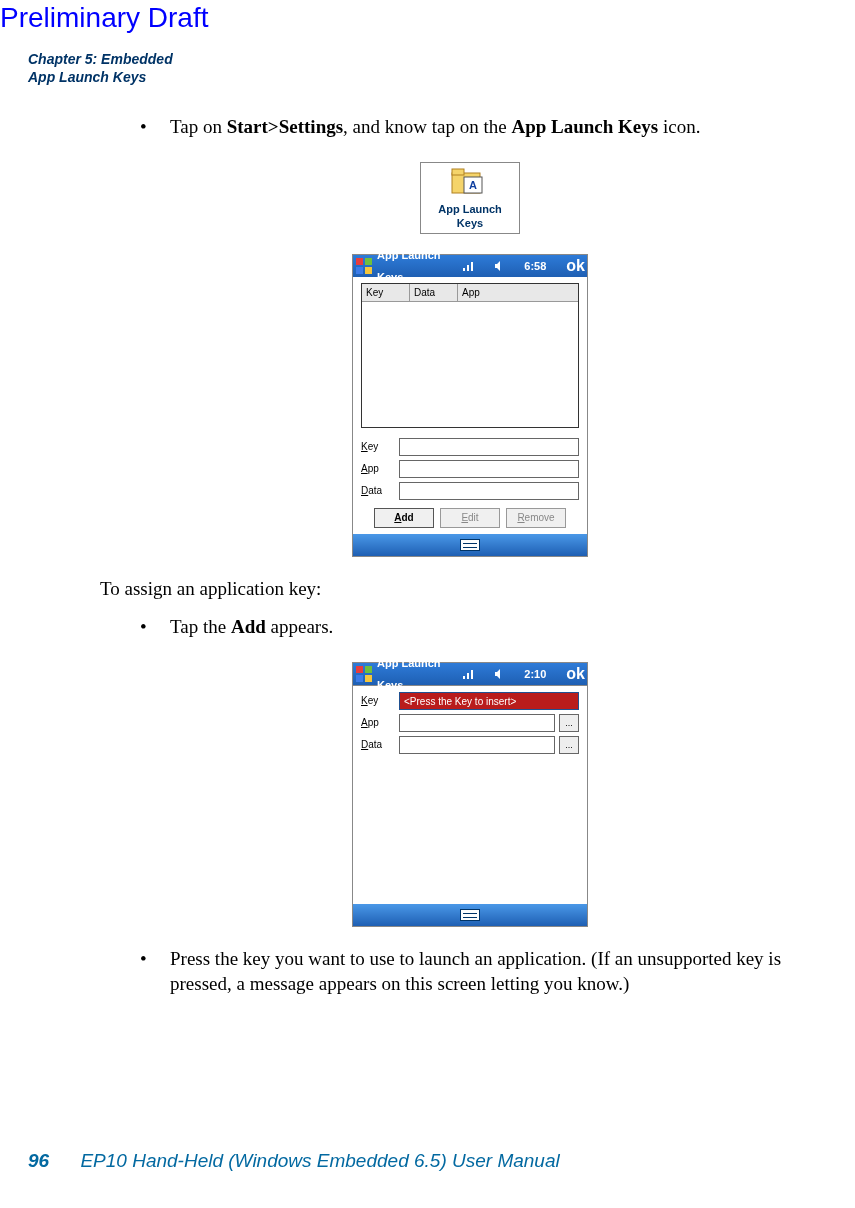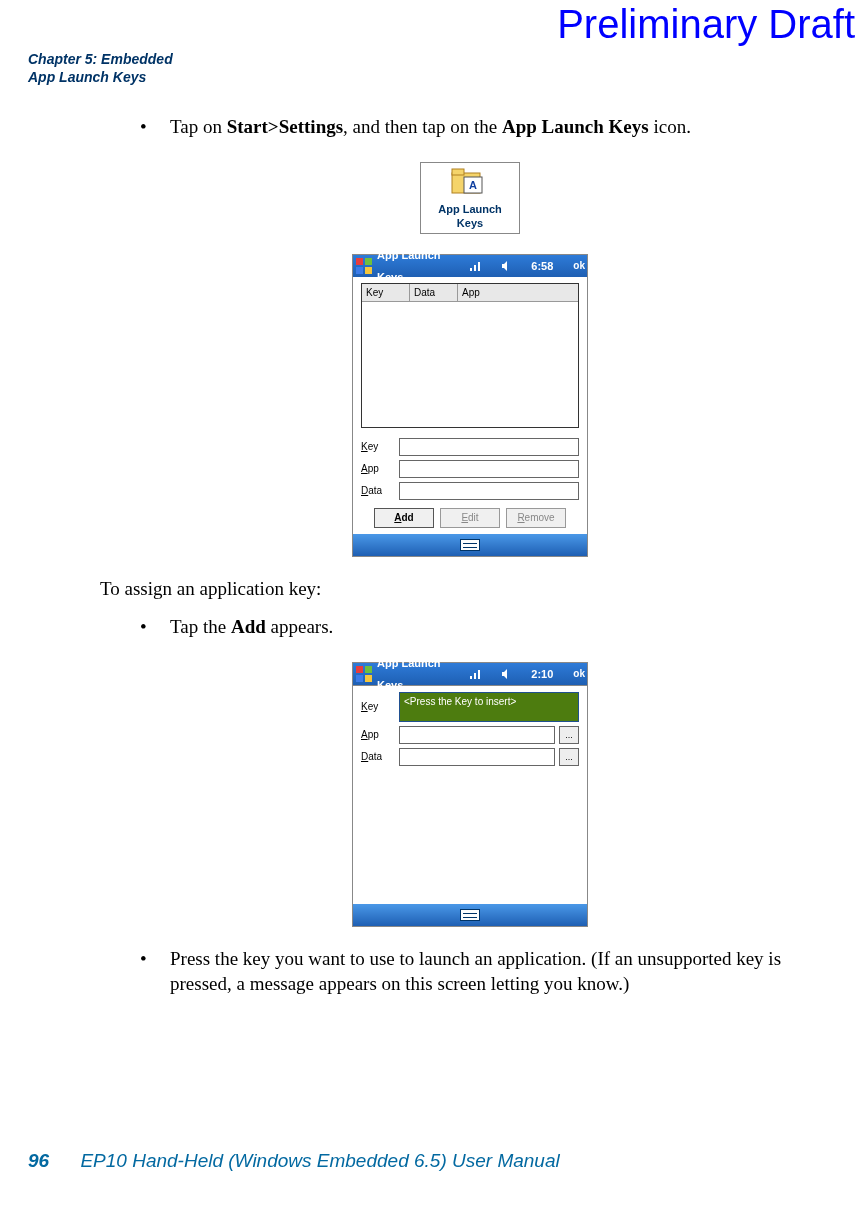--- a/index.html
+++ b/index.html
@@ -11,23 +11,23 @@
     font-family: "Times New Roman", serif;
     color: #000;
     position: relative;
     background: #fff;
   }
   .watermark {
     position: absolute;
     top: 2px;
     left: 0;
     width: 100%;
-    text-align: right;
+    text-align: left;
     font-family: Arial, sans-serif;
-    font-size: 40px;
+    font-size: 28px;
     color: #0000ff;
   }
   .header {
     position: absolute;
     top: 50px;
     left: 28px;
     font-family: "Trebuchet MS", Arial, sans-serif;
     font-style: italic;
     font-weight: bold;
     font-size: 14px;
@@ -93,21 +93,21 @@
     align-items: center;
     padding: 0 2px;
   }
   .titlebar .start-icon {
     width: 18px;
     height: 18px;
     margin-right: 4px;
   }
   .titlebar .tb-title { flex: 1; font-size: 11px; }
   .titlebar .tb-right { display: flex; align-items: center; gap: 20px; font-size: 11px; }
-  .titlebar .ok { font-size: 10px; font-weight: bold; }
+  .titlebar .ok { font-size: 16px; font-weight: bold; }
   .device-body {
     padding: 6px 8px 6px 8px;
     background: #fff;
   }
   .grid-box {
     width: 218px;
     height: 145px;
     border: 1px solid #333;
     background: #fff;
     font-size: 10px;
@@ -198,26 +198,26 @@
   }
   .kbd-icon::before { top: 3px; }
   .kbd-icon::after { top: 7px; }
   .section-title {
     font-family: Tahoma, Arial, sans-serif;
     font-size: 11px;
     font-weight: bold;
     padding: 4px 0 4px 4px;
   }
   .selected-input {
-    background: #4d7c0f;
+    background: #b91c1c;
     color: #fff;
     font-size: 10px;
     padding: 2px 4px;
     flex: 1;
-    height: 30px;
+    height: 18px;
     border: 1px solid #205090;
     line-height: 14px;
     white-space: nowrap;
     overflow: hidden;
   }
   .footer {
     position: absolute;
     bottom: 36px;
     left: 28px;
     font-family: "Trebuchet MS", Arial, sans-serif;
@@ -235,21 +235,21 @@
 <div class="header">
   <div>Chapter 5: Embedded</div>
   <div>App Launch Keys</div>
 </div>
 
 <div class="content">
 
   <div class="bullet-row">
     <div class="bullet">•</div>
     <div class="bullet-text">
-      <span>Tap on </span><span class="bold">Start&gt;Settings</span><span>, and then tap on the </span><span class="bold">App Launch Keys</span><span> icon.</span>
+      <span>Tap on </span><span class="bold">Start&gt;Settings</span><span>, and know tap on the </span><span class="bold">App Launch Keys</span><span> icon.</span>
     </div>
   </div>
 
   <div class="figure-center">
     <div class="icon-badge">
       <svg class="folder-svg" width="40" height="30" viewBox="0 0 40 30">
         <rect x="2" y="6" width="28" height="20" fill="#f5d46a" stroke="#b08020"></rect>
         <rect x="2" y="2" width="12" height="6" fill="#f5d46a" stroke="#b08020"></rect>
         <rect x="14" y="10" width="18" height="16" fill="#fff" stroke="#555"></rect>
         <text x="23" y="22" font-family="Arial" font-size="11" font-weight="bold" fill="#1040a0" text-anchor="middle">A</text>

